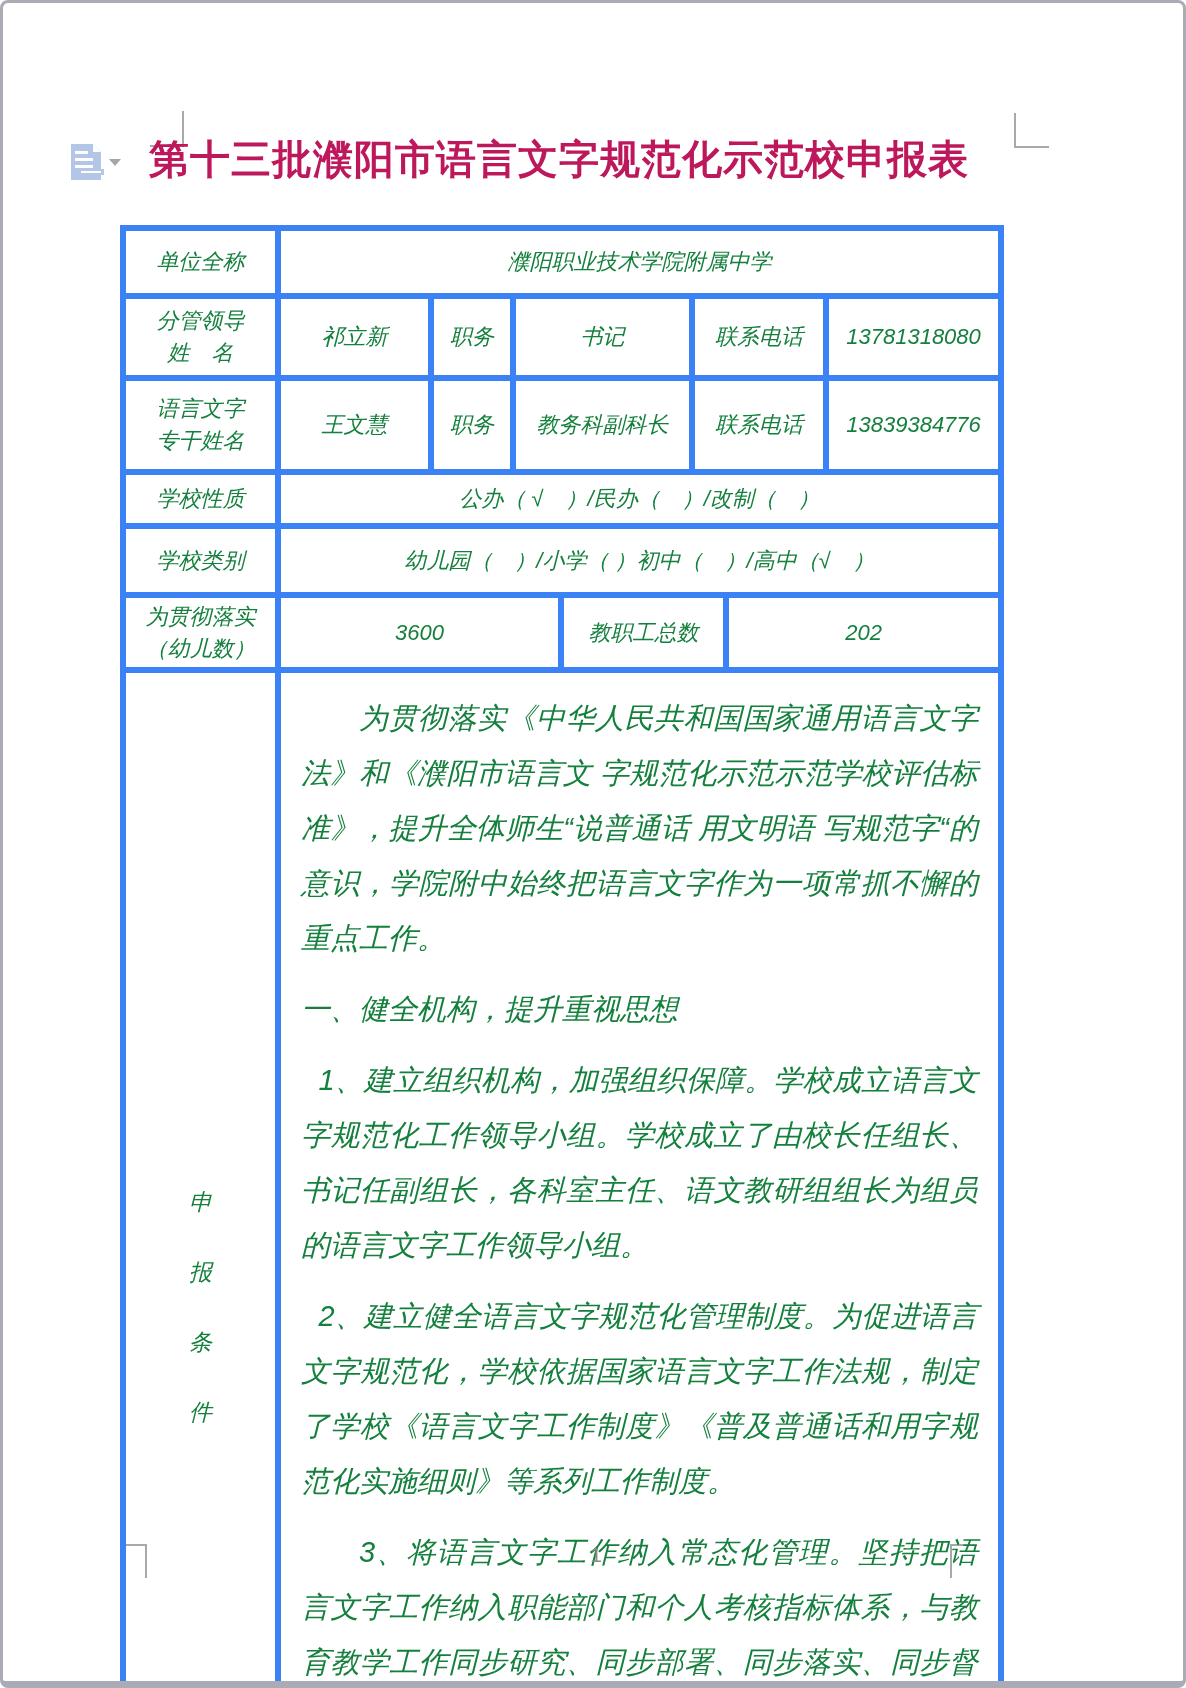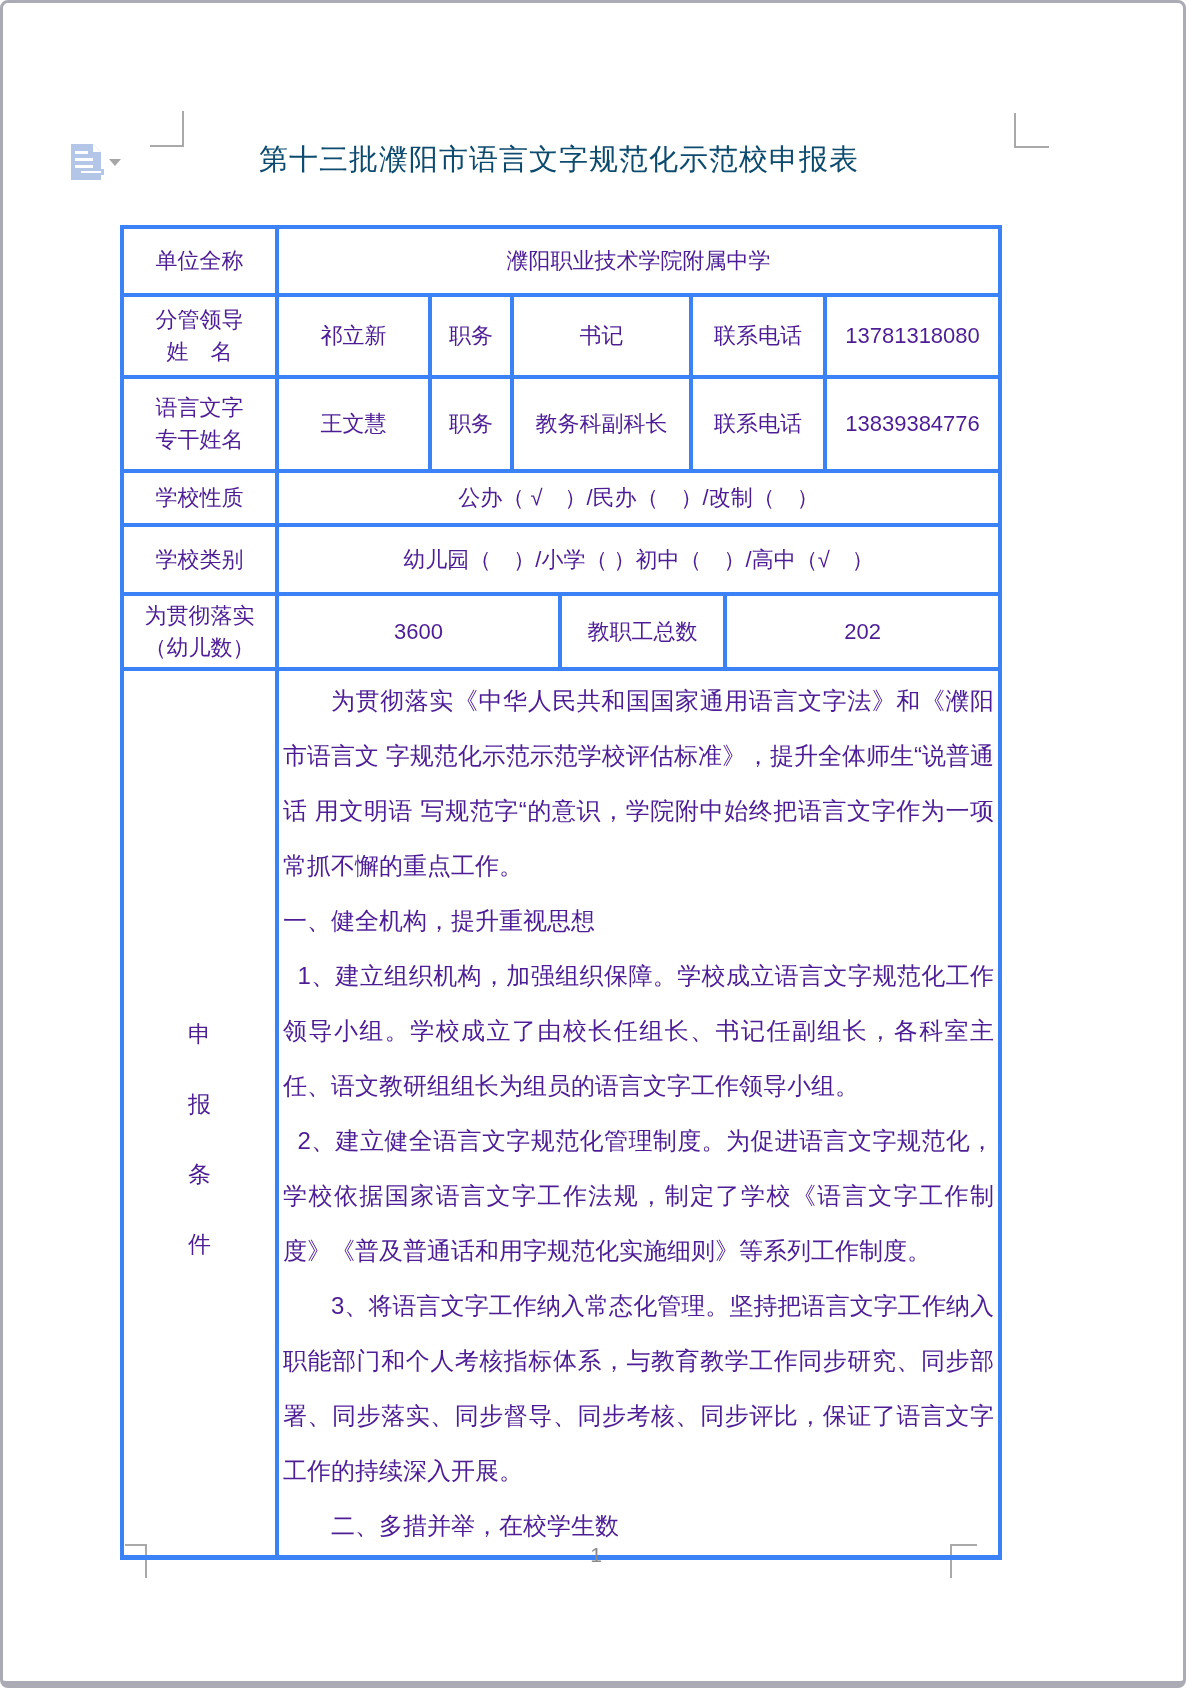--- a/index.html
+++ b/index.html
@@ -28,43 +28,44 @@
   .crop-br { left: 947px; top: 1541px; width: 27px; height: 34px;
              border-left: 2px solid #a9a9a9; border-top: 2px solid #a9a9a9; }
 
   .paste-btn { position: absolute; left: 62px; top: 136px; width: 62px; height: 50px; }
   .paste-btn svg { display: block; }
 
   .doc-title {
     position: absolute;
     left: 117px; top: 132px; width: 878px;
     text-align: center;
-    font-size: 29px;
-    font-weight: normal;
-    color: #0c4a6e;
+    font-size: 40px;
+    font-weight: bold;
+    color: #be185d;
     letter-spacing: 1px;
     line-height: 48px;
     white-space: nowrap;
   }
 
   table.form {
     position: absolute;
     left: 117px; top: 222px;
     width: 878px;
     border-collapse: collapse;
     table-layout: fixed;
   }
   table.form td {
-    border: 4px solid #3b82f6;
+    border: 6px solid #3b82f6;
     text-align: center;
     vertical-align: middle;
     font-size: 22px;
-    color: #4c1d95;
+    color: #15803d;
     padding: 2px 4px;
     overflow: hidden;
+    font-style: italic;
   }
   table.form .lbl { line-height: 32px; }
   tr.r-unit      { height: 68px; }
   tr.r-leader    { height: 82px; }
   tr.r-spec      { height: 94px; }
   tr.r-nature    { height: 54px; }
   tr.r-category  { height: 69px; }
   tr.r-students  { height: 75px; }
   tr.r-teachers  { height: 65px; }
   tr.r-cond      { height: 830px; }
@@ -75,22 +76,22 @@
     display: flex; flex-direction: column; align-items: center; justify-content: center;
     gap: 38px; padding-top: 52px; font-size: 23px;
   }
 
   td.cond-body {
     vertical-align: top;
     text-align: justify;
     padding: 14px 12px 0 14px;
   }
   .cond-body p {
-    margin: 0;
-    font-size: 24px;
+    margin: 16px;
+    font-size: 29px;
     line-height: 55px;
     text-align: justify;
     text-justify: inter-ideograph;
   }
   .ind2  { text-indent: 2em; }
   .ind06 { text-indent: 0.6em; }
 
   .page-num {
     position: absolute;
     left: 0; top: 1540px; width: 1186px;

